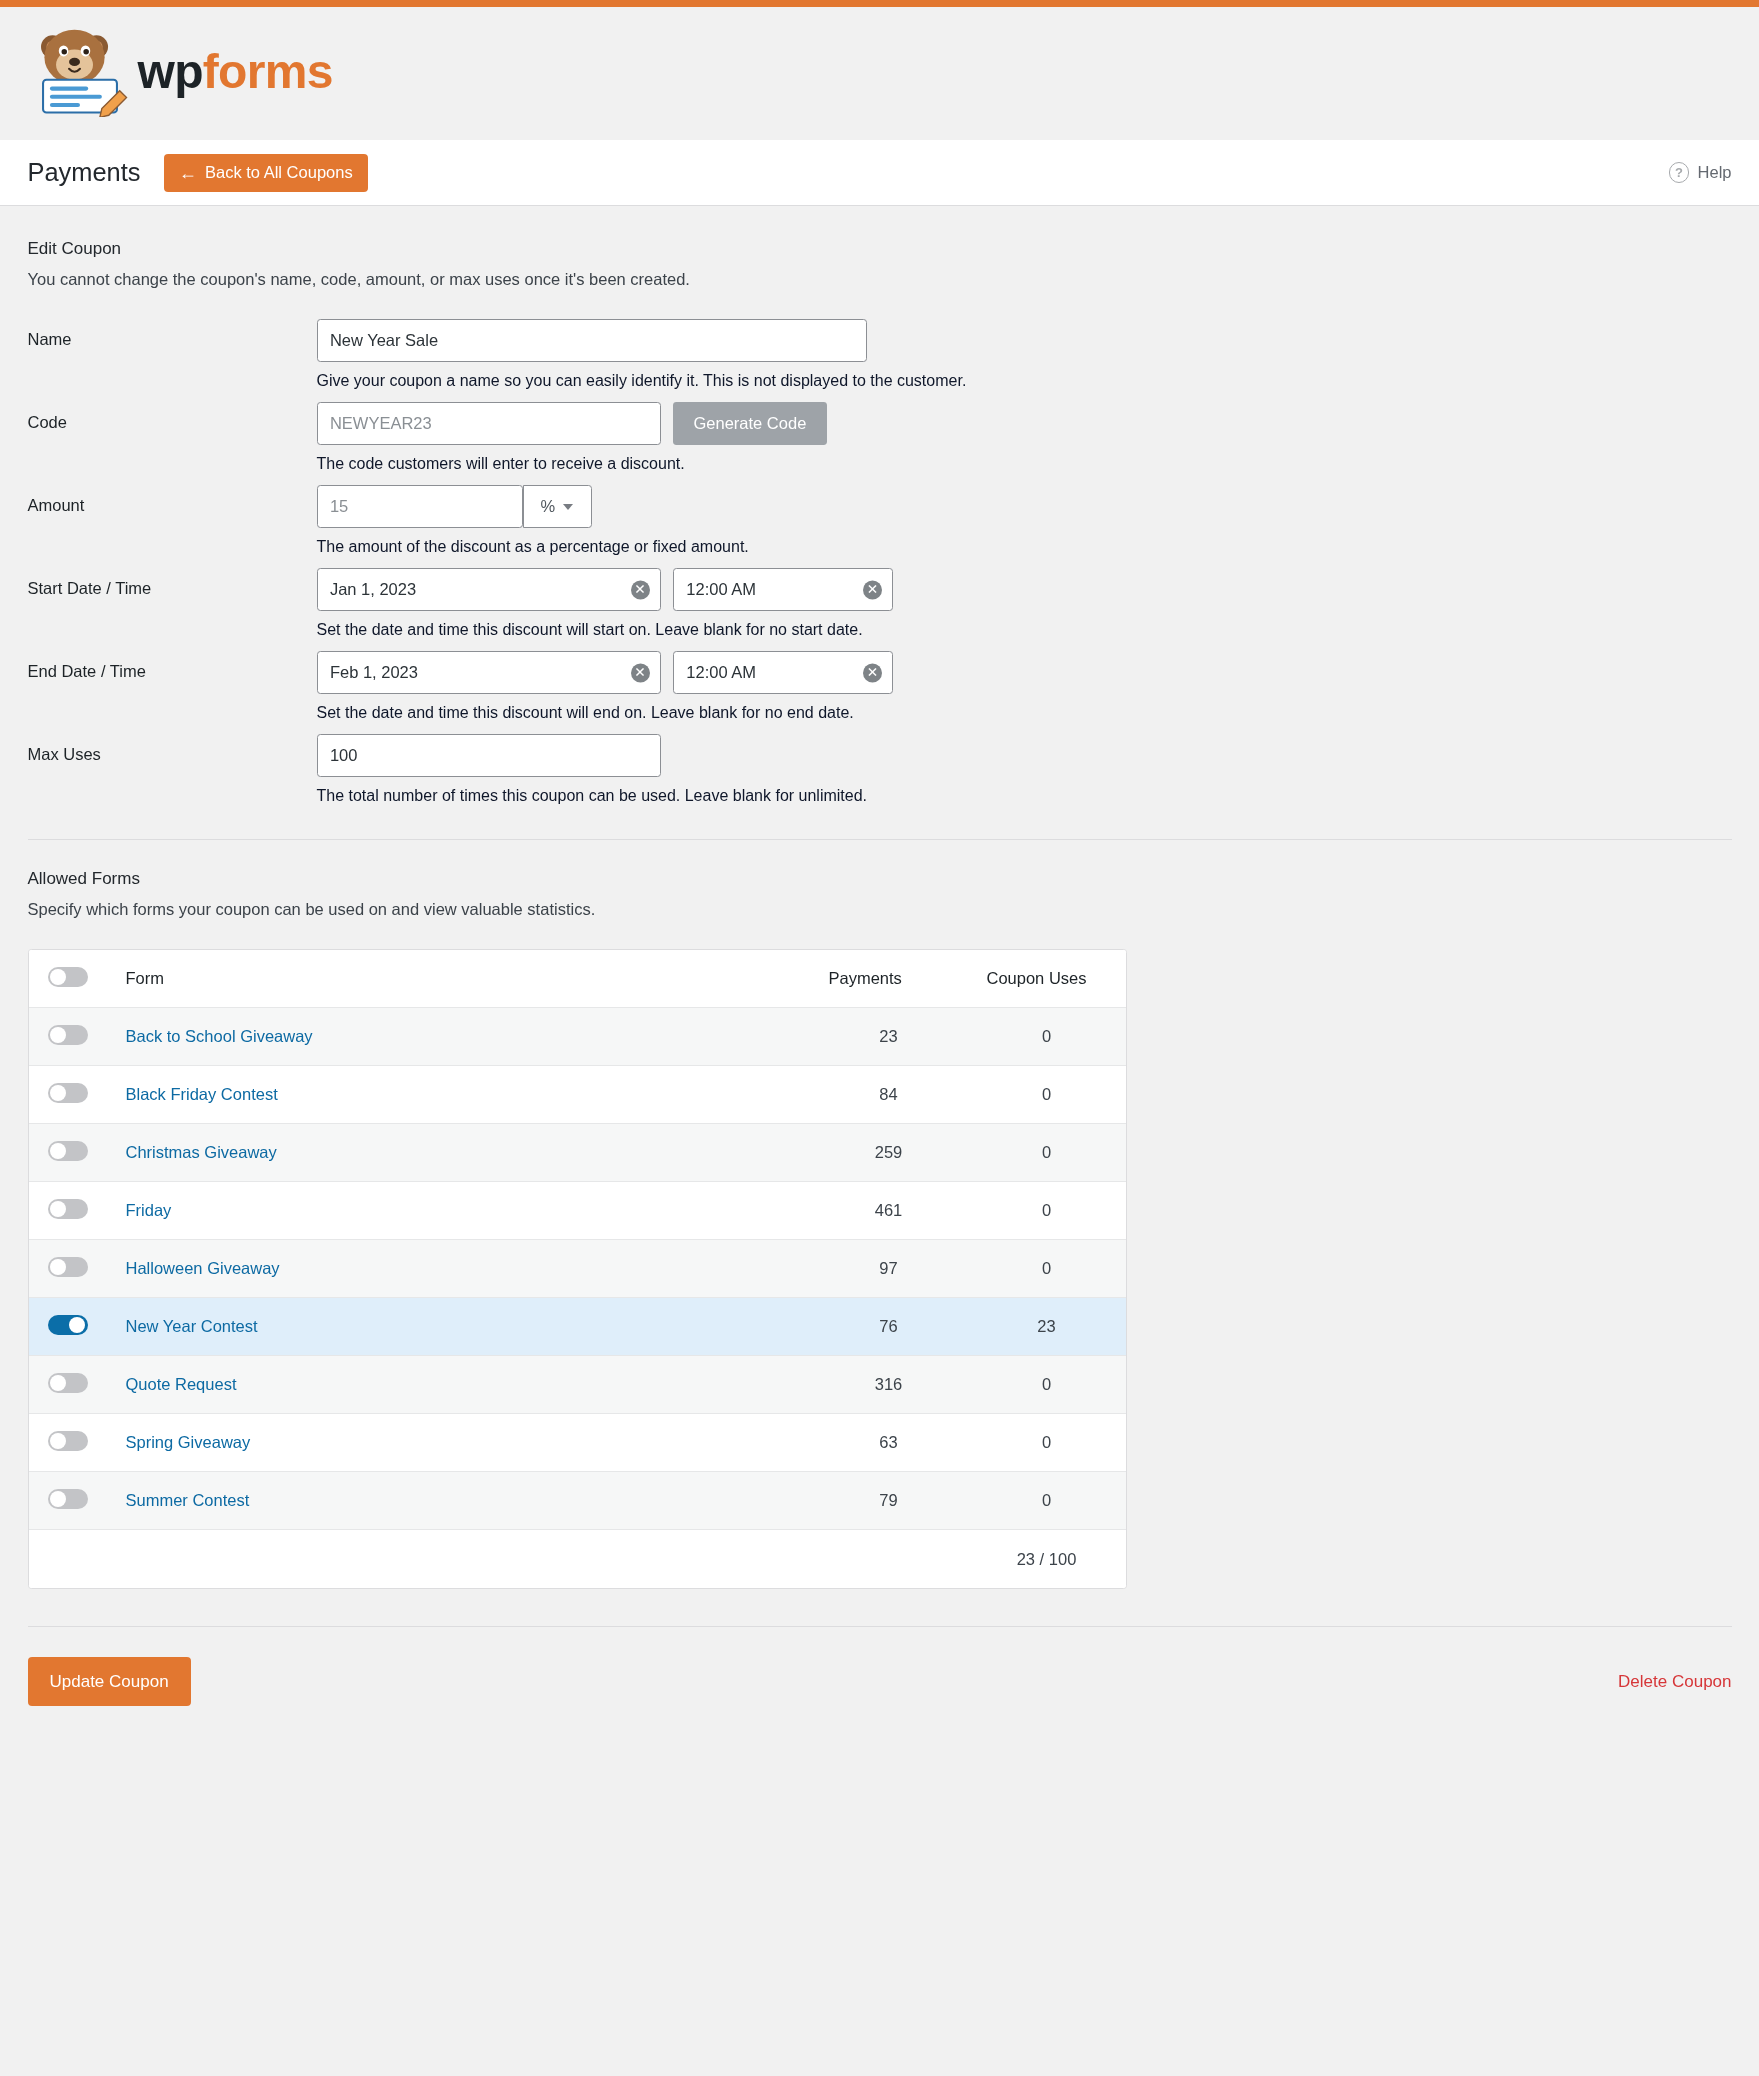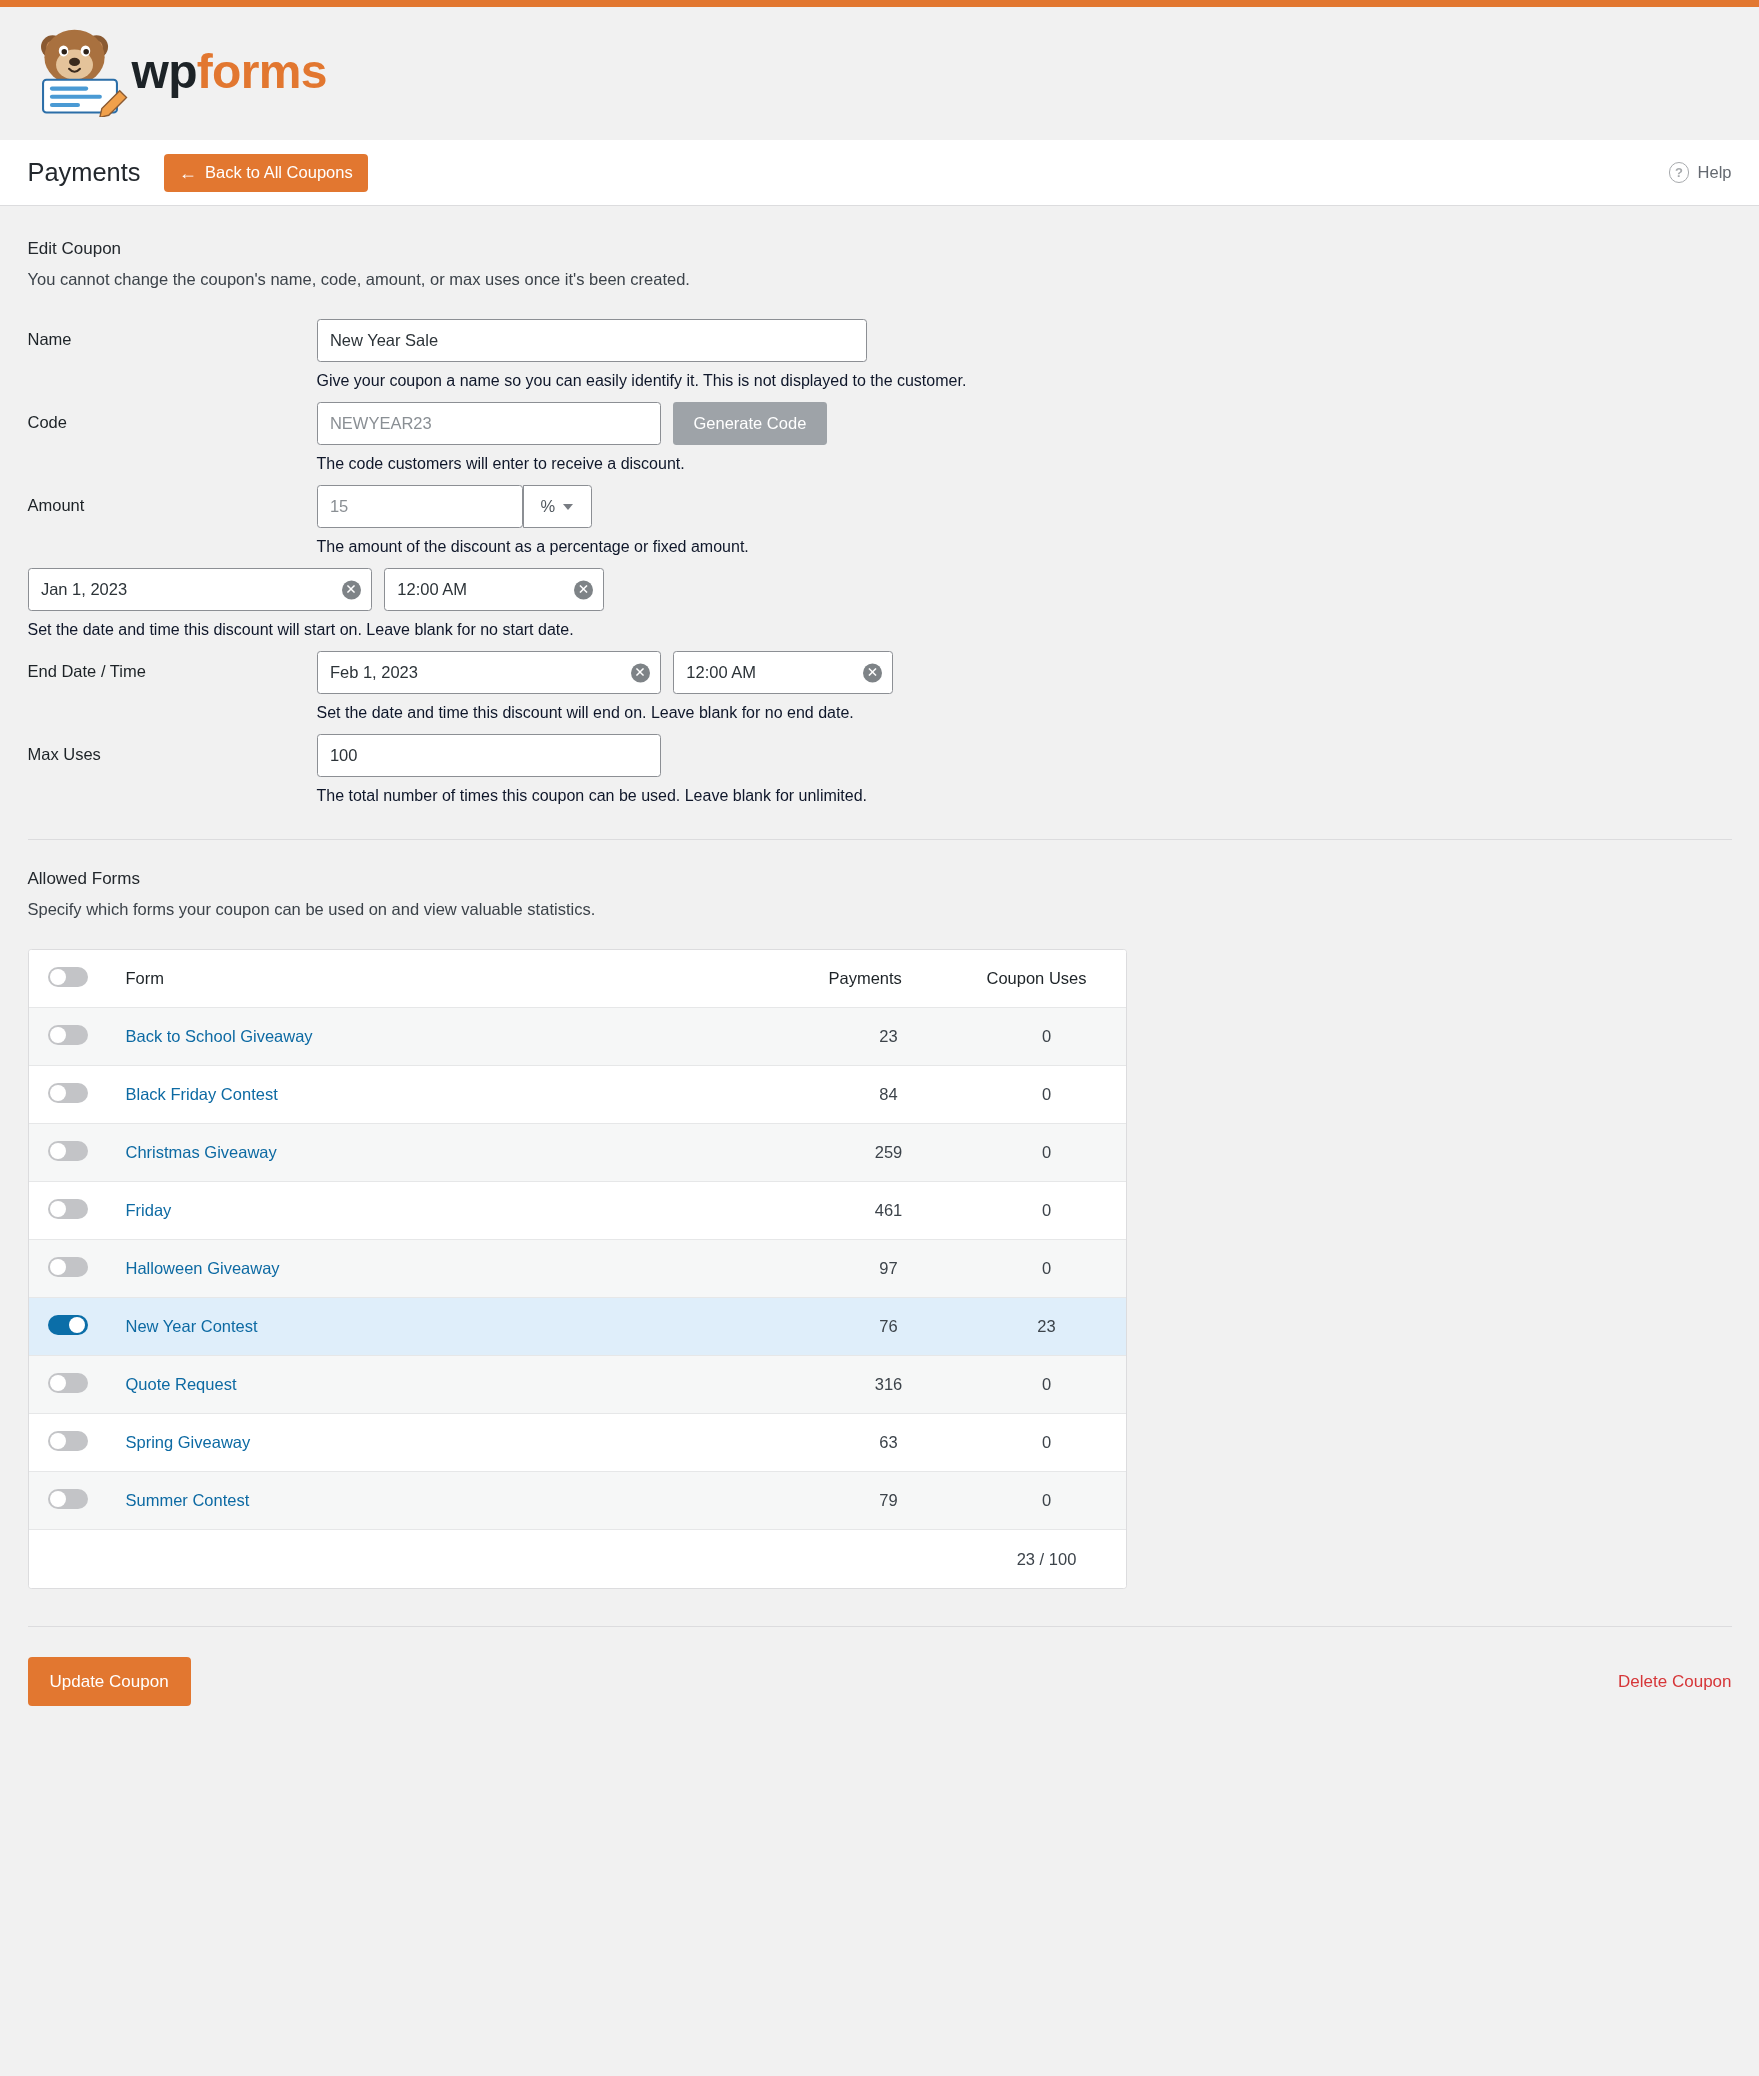--- a/index.html
+++ b/index.html
@@ -14,21 +14,21 @@
 
   
   .top-accent { height: 6.9px; background: #e27730; width: 100%; }
 
   .logo-bar {
     background: #f1f1f1;
     padding: 19px 27.5px 23.4px 27.5px;
     display: flex;
     align-items: center;
   }
-  .logo-wrap { display: flex; align-items: center; gap: 0; }
+  .logo-wrap { display: flex; align-items: center; gap: 6px; }
   .logo-mark { width: 104px; height: 91px; position: relative; }
   .logo-text { font-size: 48px; font-weight: 700; letter-spacing: -0.7px; }
   .logo-text .wp { color: #1d2327; }
   .logo-text .forms { color: #e27730; }
 
   
   .page-header {
     background: #ffffff;
     border-bottom: 0.7px solid #dcdcde;
     height: 66px;
@@ -296,20 +296,21 @@
         <div class="select-suffix">
           <span>%</span>
           <span class="chev"></span>
         </div>
       </div>
       <div class="field-desc">The amount of the discount as a percentage or fixed amount.</div>
     </div>
   </div>
 
   <div class="field-row">
+    <div class="field-label">Start Date / Time</div>
     <div class="field-body">
       <div class="inline gap-18">
         <span class="input-with-clear">
           <input class="text-input w-date" type="text" value="Jan 1, 2023" style="">
           <span class="clear-x">✕</span>
         </span>
         <span class="input-with-clear">
           <input class="text-input w-time" type="text" value="12:00 AM" style="">
           <span class="clear-x">✕</span>
         </span>

